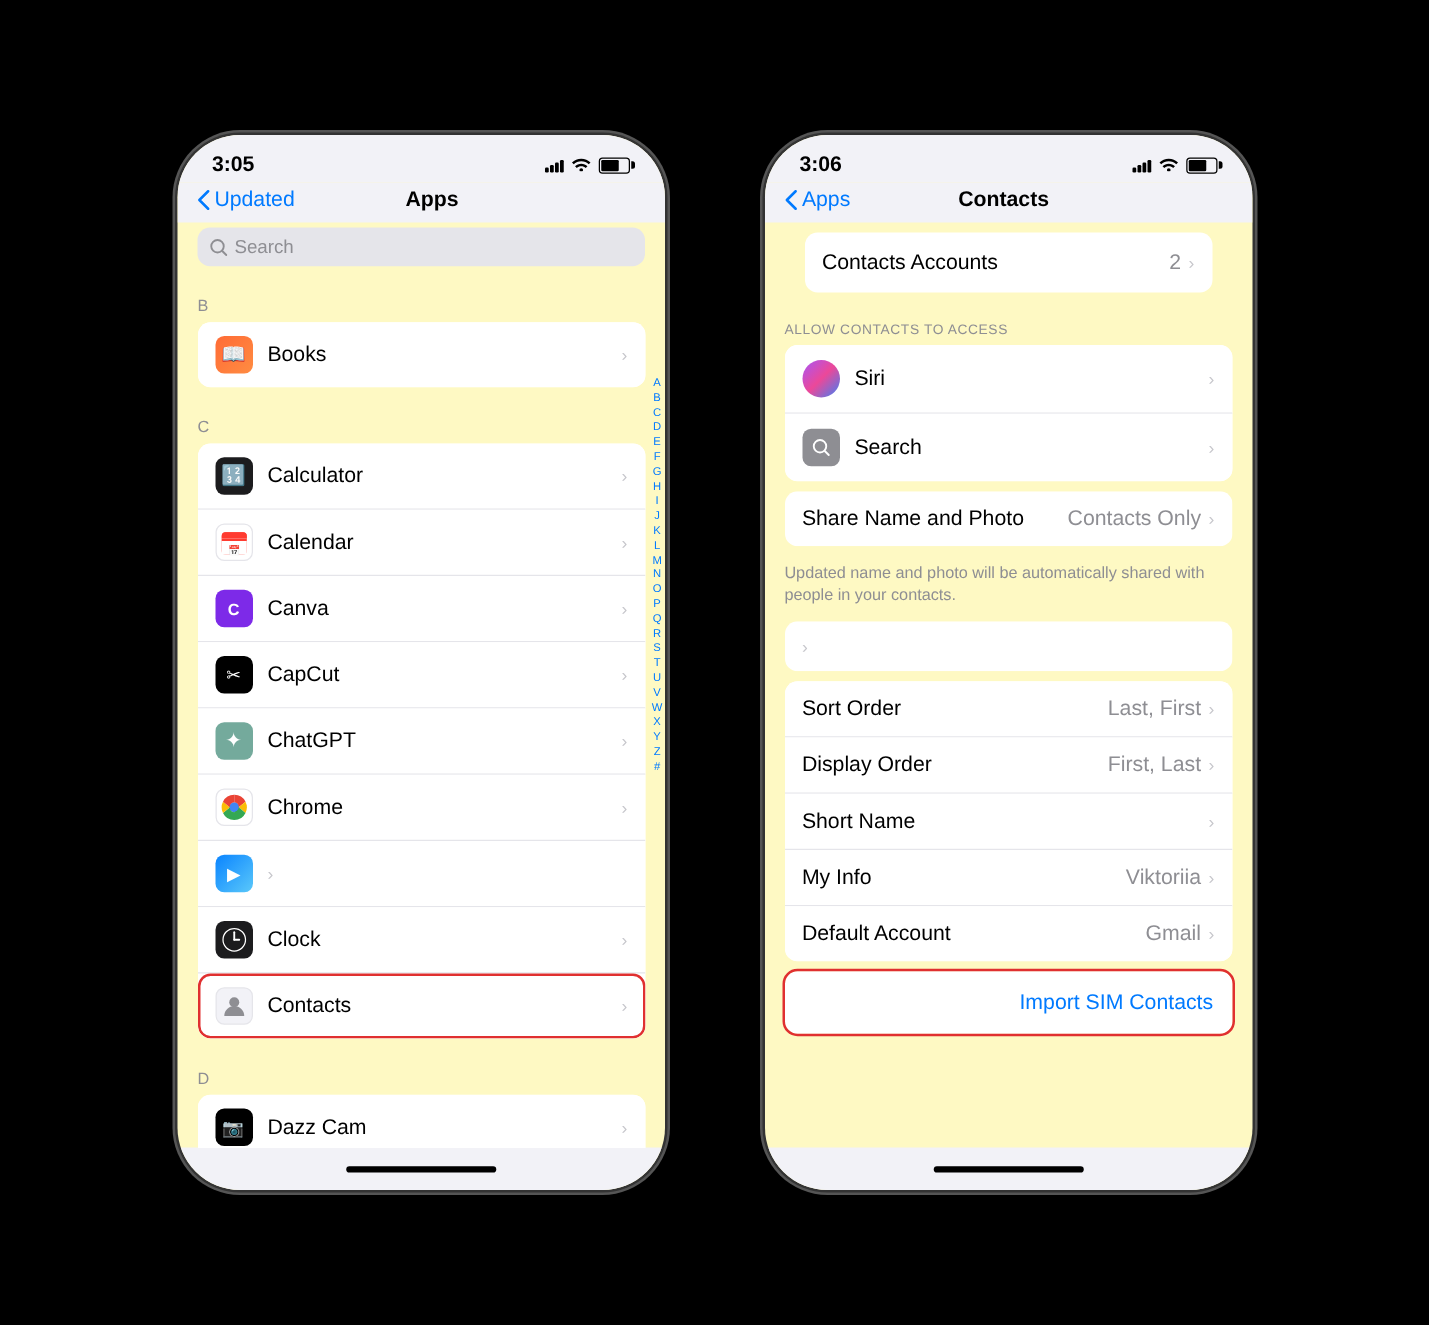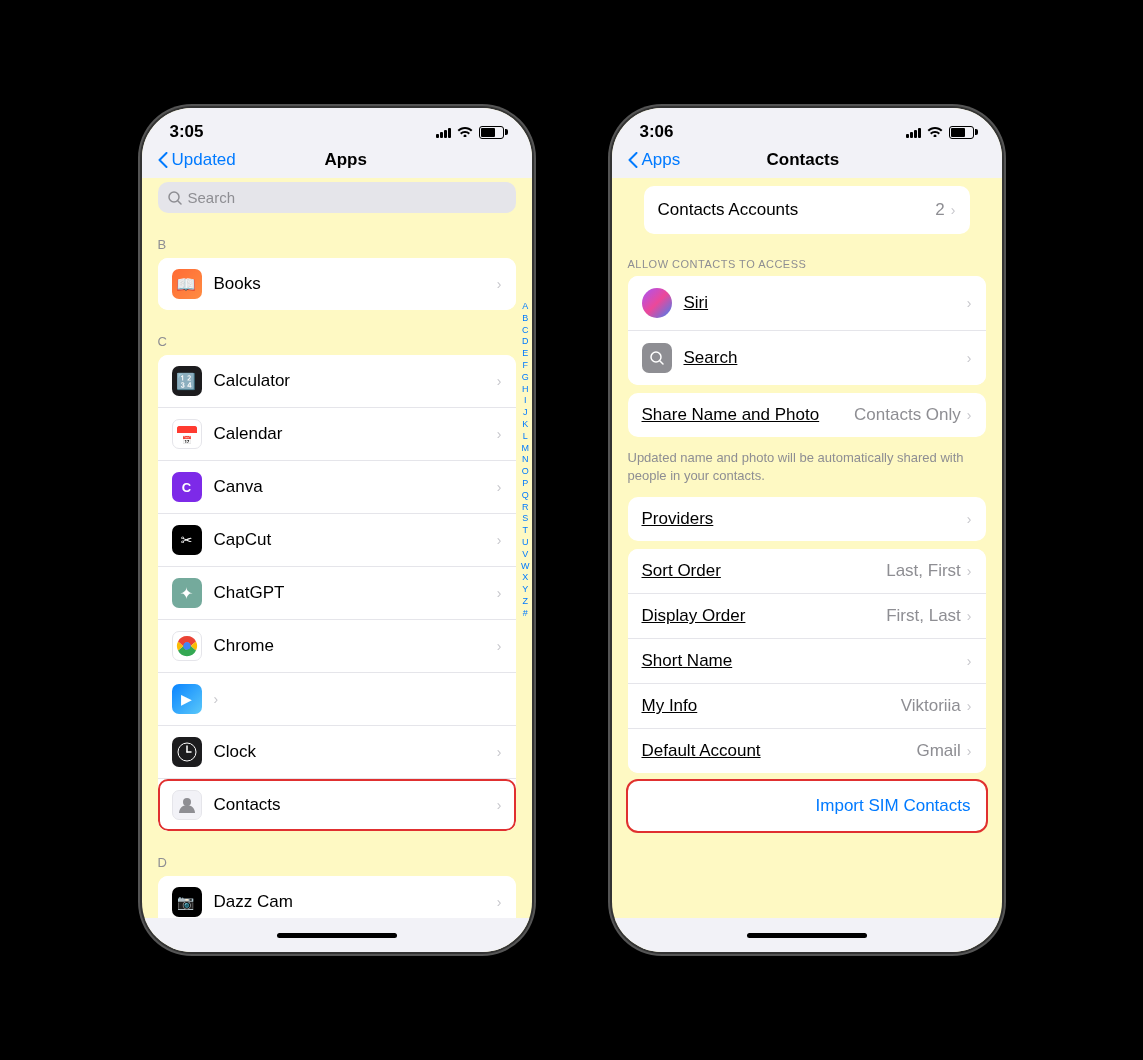--- a/index.html
+++ b/index.html
@@ -265,21 +265,20 @@
       cursor: pointer;
     }
     .contacts-item:last-child {
       border-bottom: none;
     }
 
     .contacts-item-label {
       flex: 1;
       font-size: 17px;
       color: #000;
-      text-decoration: underline;
     }
 
     .contacts-item-value {
       font-size: 17px;
       color: #8e8e93;
       margin-right: 6px;
     }
 
     .section-desc {
       font-size: 13px;
@@ -614,21 +613,20 @@
       <div class="contacts-item">
         <span class="contacts-item-label">Share Name and Photo</span>
         <span class="contacts-item-value">Contacts Only</span>
         <span class="item-chevron">›</span>
       </div>
     </div>
     <div class="section-desc">Updated name and photo will be automatically shared with people in your contacts.</div>
 
     <div class="contacts-list-group">
       <div class="contacts-item">
-        <span class="contacts-item-label">Providers</span>
         <span class="item-chevron">›</span>
       </div>
     </div>
 
     <div class="contacts-list-group">
       <div class="contacts-item">
         <span class="contacts-item-label">Sort Order</span>
         <span class="contacts-item-value">Last, First</span>
         <span class="item-chevron">›</span>
       </div>

